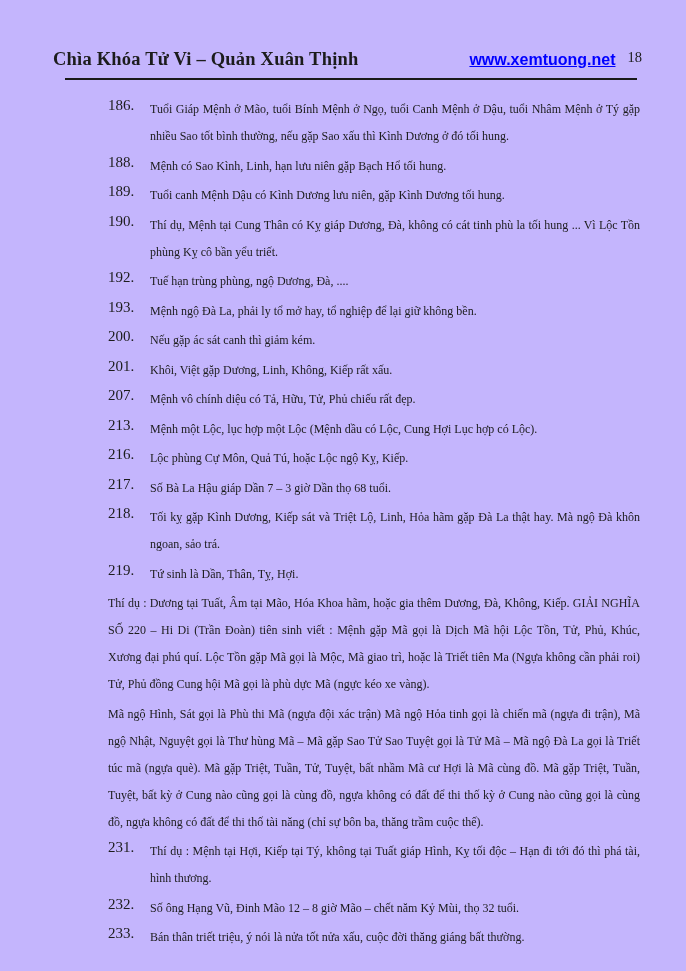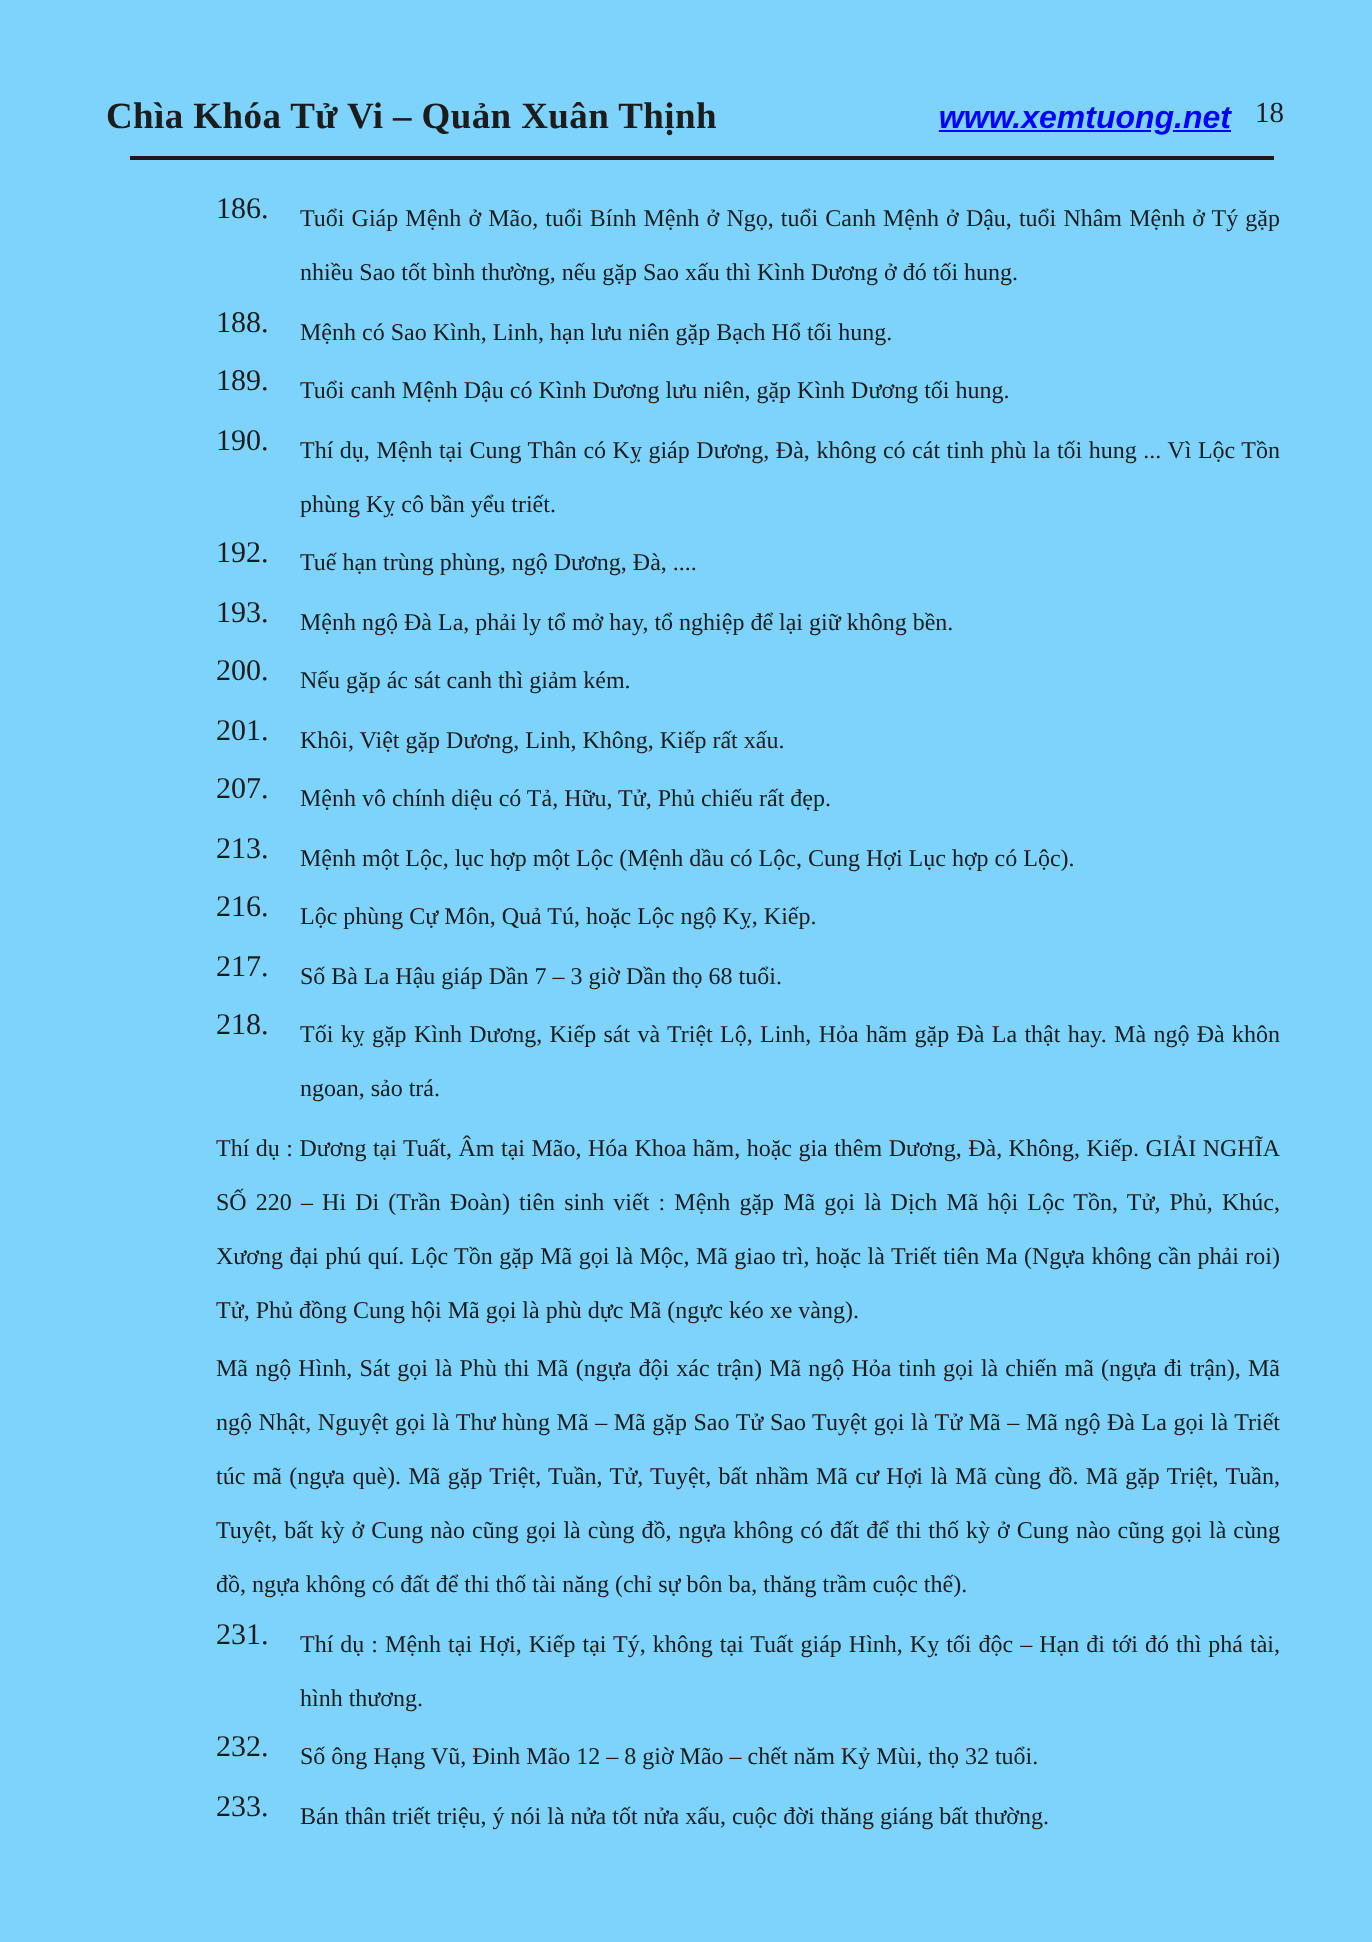--- a/index.html
+++ b/index.html
@@ -1,20 +1,20 @@
 <!DOCTYPE html>
 <html><head>
 <meta charset="utf-8">
 <style>
   html, body { margin: 0; padding: 0; background: #ffffff; }
   .page {
     position: relative;
     width: 686px;
     height: 971px;
-    background: #7dd3fc;
+    background: #c4b5fd;
     font-family: "Liberation Serif", serif;
     color: #1c1c1c;
     overflow: hidden;
     box-sizing: border-box;
   }
   .header-row {
     display: flex;
     align-items: baseline;
     margin: 36px 44px 0 53px;
   }
@@ -25,21 +25,20 @@
     white-space: nowrap;
   }
   .spacer { flex: 1; }
   .website {
     font-family: "Liberation Sans", sans-serif;
     font-weight: bold;
     font-size: 16px;
     text-decoration: underline;
     white-space: nowrap;
     cursor: pointer;
-    font-style: italic;
   }
   .pagenum {
     font-size: 14.5px;
     margin-left: 12px;
     position: relative;
     top: -3px;
     margin-top: 16px;
   }
   .rule {
     height: 2px;
@@ -169,20 +168,26 @@
         </div>
     </div>
 
     <div class="item">
       <span class="num">218.</span>
       <div class="item-text">
           <p class="para">Tối kỵ gặp Kình Dương, Kiếp sát và Triệt Lộ, Linh, Hỏa hãm gặp Đà La thật hay. Mà ngộ Đà khôn ngoan, sảo trá.</p>
         </div>
     </div>
 
+    <div class="item">
+      <span class="num">219.</span>
+      <div class="item-text">
+          <p class="para">Tứ sinh là Dần, Thân, Tỵ, Hợi.</p>
+        </div>
+    </div>
 
 
     <div class="item">
       <div class="item-text">
           <p class="para">Thí dụ : Dương tại Tuất, Âm tại Mão, Hóa Khoa hãm, hoặc gia thêm Dương, Đà, Không, Kiếp. GIẢI NGHĨA SỐ 220 – Hi Di (Trần Đoàn) tiên sinh viết : Mệnh gặp Mã gọi là Dịch Mã hội Lộc Tồn, Tử, Phủ, Khúc, Xương đại phú quí. Lộc Tồn gặp Mã gọi là Mộc, Mã giao trì, hoặc là Triết tiên Ma (Ngựa không cần phải roi) Tử, Phủ đồng Cung hội Mã gọi là phù dực Mã (ngực kéo xe vàng).</p>
           <p class="para">Mã ngộ Hình, Sát gọi là Phù thi Mã (ngựa đội xác trận) Mã ngộ Hỏa tinh gọi là chiến mã (ngựa đi trận), Mã ngộ Nhật, Nguyệt gọi là Thư hùng Mã – Mã gặp Sao Tử Sao Tuyệt gọi là Tử Mã – Mã ngộ Đà La gọi là Triết túc mã (ngựa què). Mã gặp Triệt, Tuần, Tử, Tuyệt, bất nhầm Mã cư Hợi là Mã cùng đồ. Mã gặp Triệt, Tuần, Tuyệt, bất kỳ ở Cung nào cũng gọi là cùng đồ, ngựa không có đất để thi thố kỳ ở Cung nào cũng gọi là cùng đồ, ngựa không có đất để thi thố tài năng (chỉ sự bôn ba, thăng trầm cuộc thế).</p>
         </div>
     </div>
 
     <div class="item">

